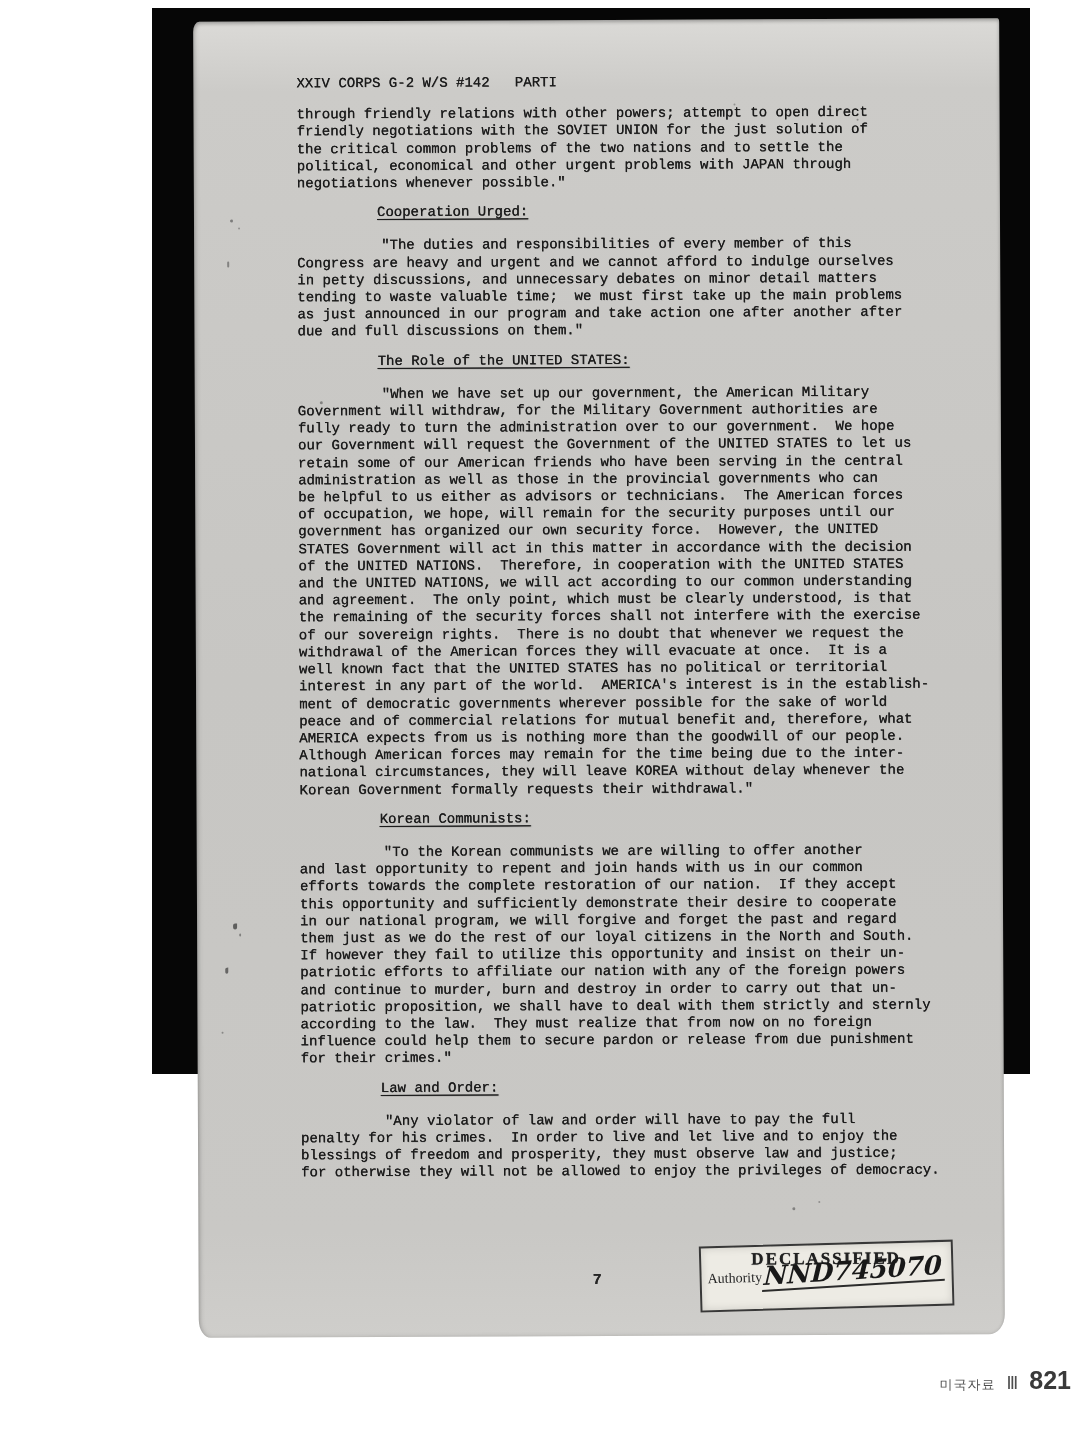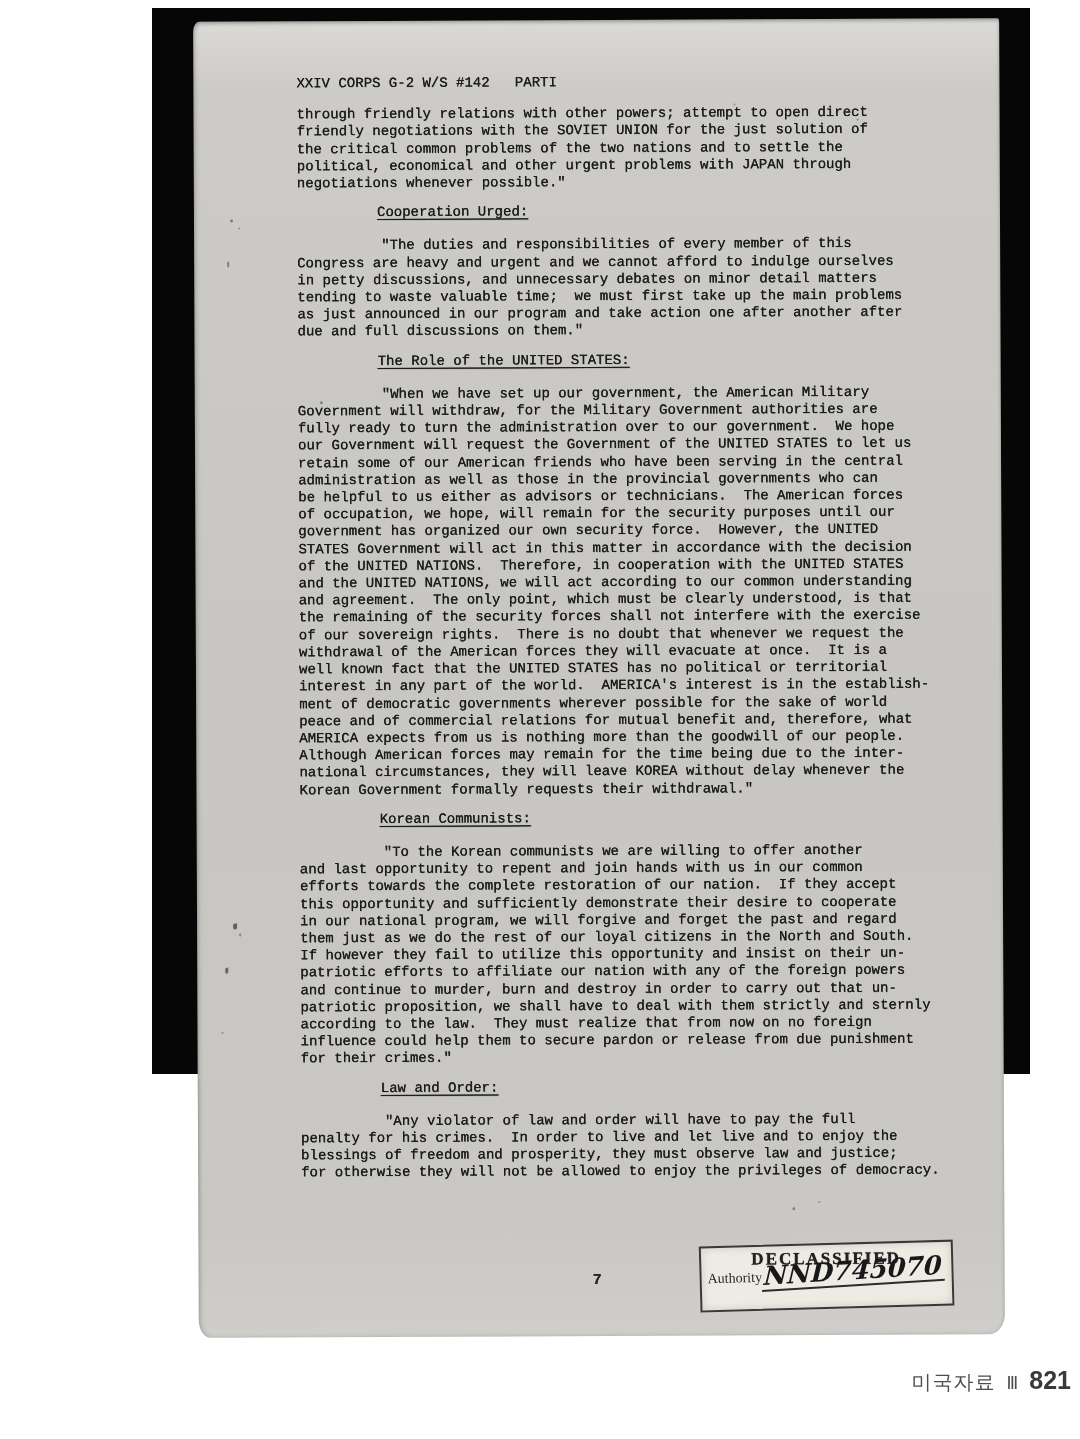--- a/index.html
+++ b/index.html
@@ -58,21 +58,21 @@
     font-family:"DejaVu Serif","Liberation Serif",serif;
     font-style:italic;font-weight:bold;font-size:26px;color:#181818;
     line-height:0.95;border-bottom:2px solid #2b2b2b;
     transform:rotate(-2deg) skewX(-6deg);margin-left:1px;padding:0 3px 1px 1px;
   }
   .footer{
     position:absolute;right:9px;top:1366px;
     display:flex;align-items:baseline;gap:11px;
     font-family:"Liberation Sans","DejaVu Sans",sans-serif;
   }
-  .footer-label{font-size:20px;color:#4d4d4d;letter-spacing:1px;}
+  .footer-label{font-size:13px;color:#4d4d4d;letter-spacing:1px;}
   .footer-volume{font-size:17px;color:#4d4d4d;}
   .footer-page{font-size:25px;font-weight:bold;color:#3a3a3a;}
   .speck{position:absolute;background:#3c3c3c;border-radius:50%;}
 </style>
 </head>
 <body>
 
 <div class="scan">
   <div class="page">
 

